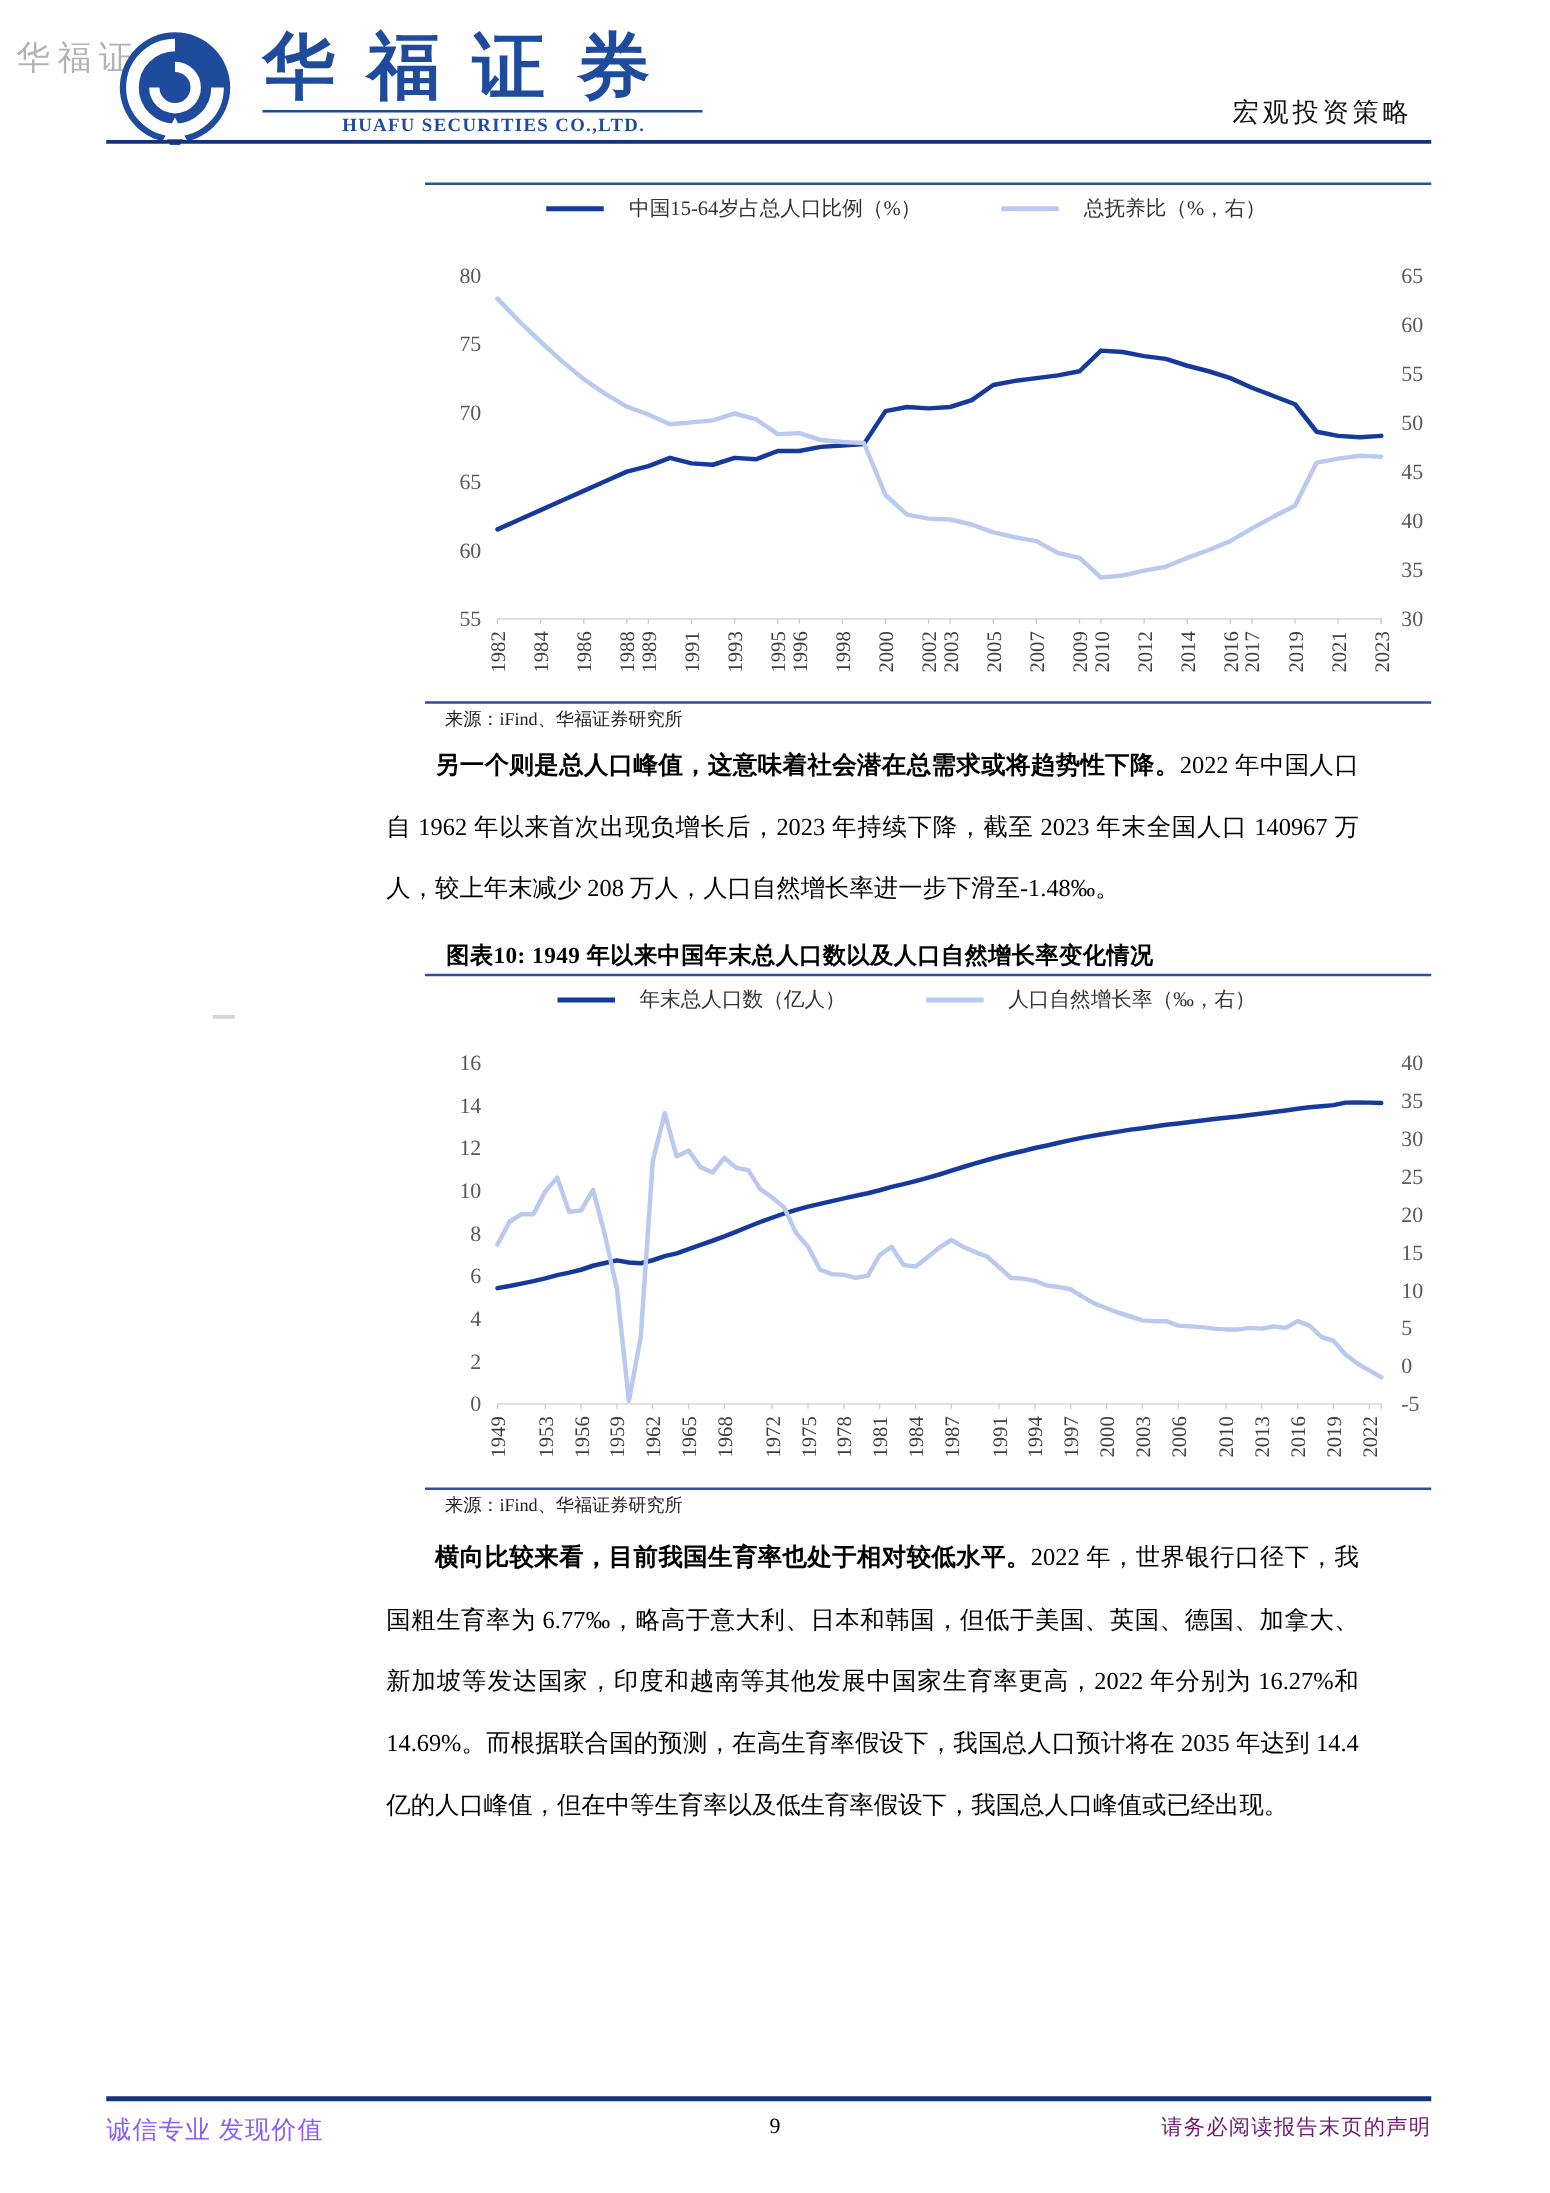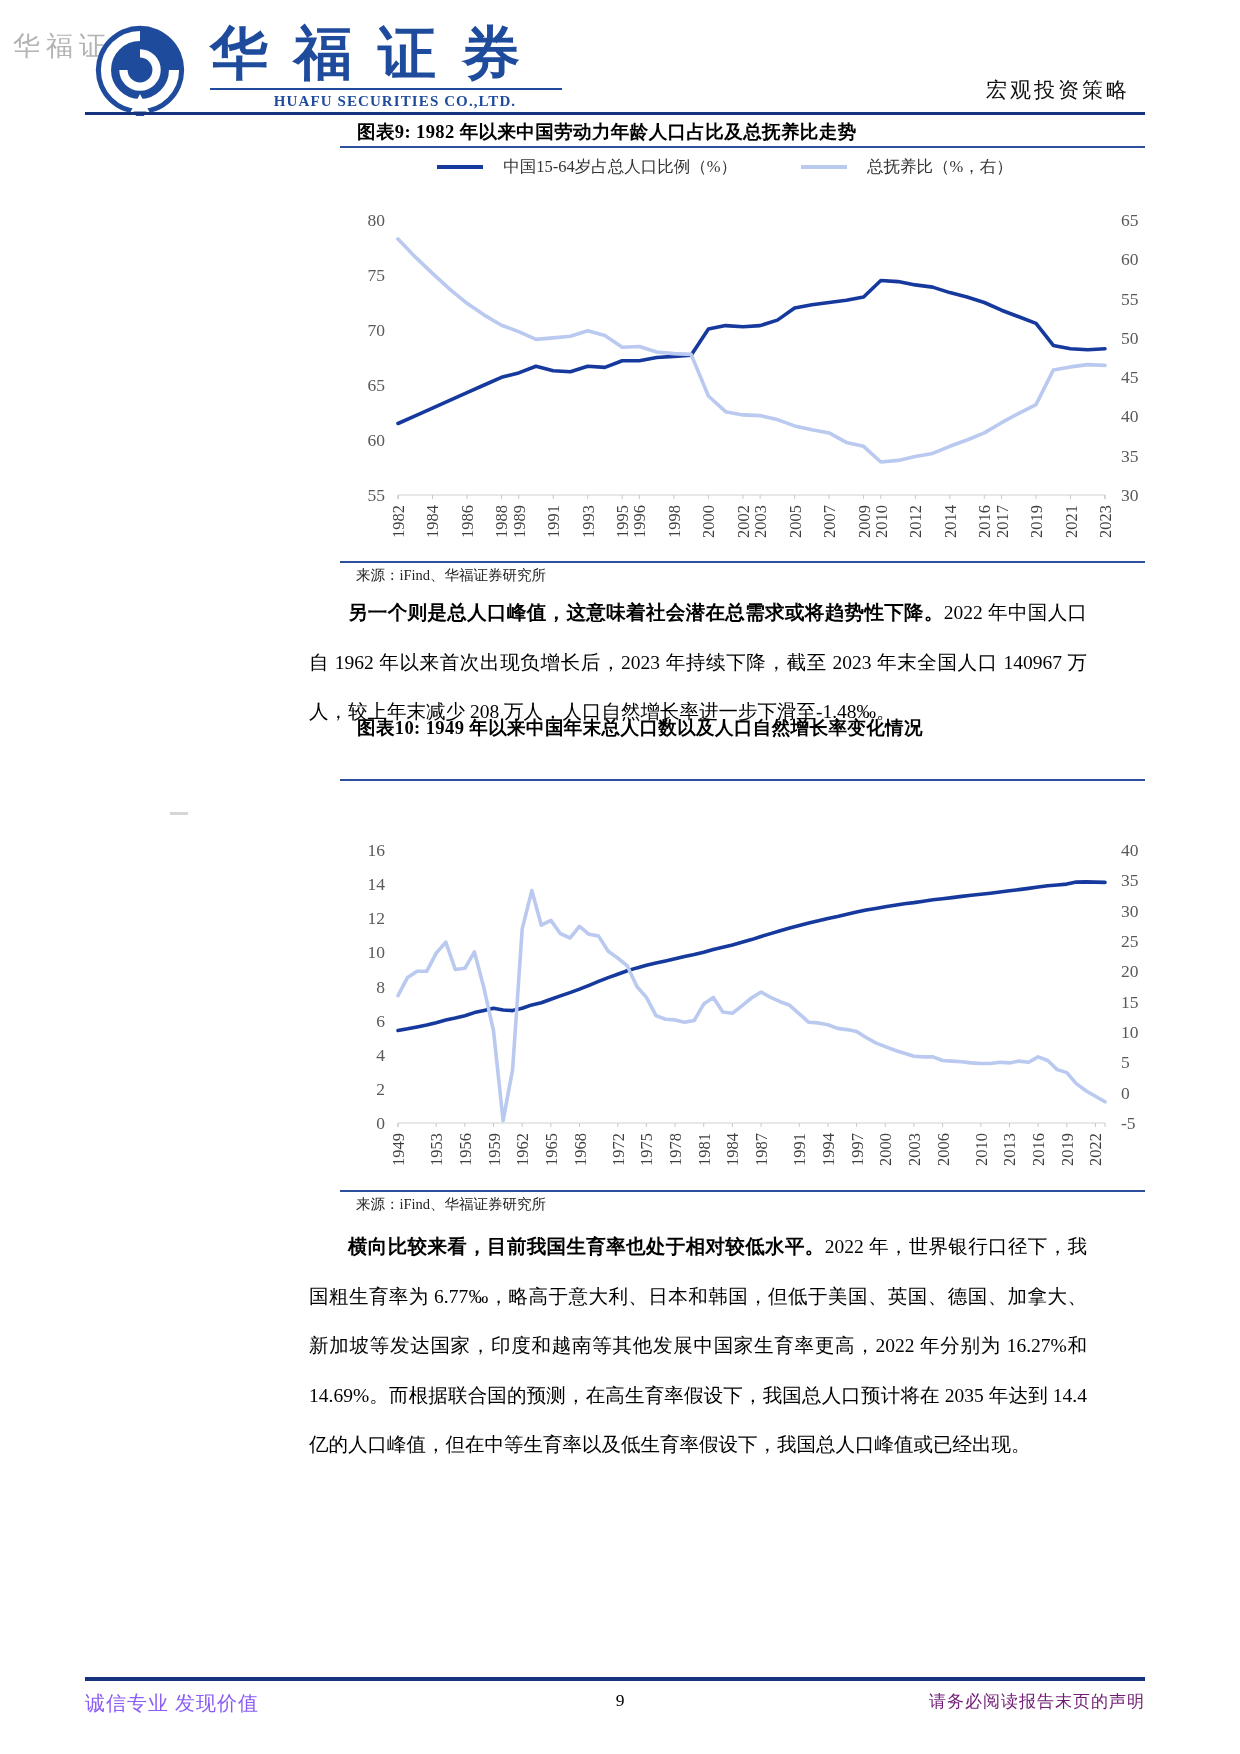--- a/index.html
+++ b/index.html
@@ -52,21 +52,20 @@
 
   <div class="abs logo-text">
     <div class="logo-cn">华福证券</div>
     <div class="logo-line"></div>
     <div class="logo-en">HUAFU SECURITIES CO.,LTD.</div>
   </div>
 
   <div class="abs section-label">宏观投资策略</div>
   <div class="abs header-rule"></div>
 
-  <div class="abs fig-title" style="left:357px;top:119px;">图表9: 1982 年以来中国劳动力年龄人口占比及总抚养比走势</div>
   <div class="abs thin-rule" style="left:340px;top:146px;width:805px;"></div>
 
   <div class="abs legend-row" style="left:340px;top:156px;width:770px;">
     <div class="legend-item">
       <span class="swatch" style="background:#16399d;"></span>
       <span>中国15-64岁占总人口比例（%）</span>
     </div>
     <div class="legend-item">
       <span class="swatch" style="background:#bac9ef;"></span>
       <span>总抚养比（%，右）</span>
@@ -143,24 +142,34 @@
       <polyline points="58.0,50.9 75.2,68.9 92.5,85.4 109.7,101.1 127.0,115.3 144.2,127.1 161.5,137.3 178.7,143.6 196.0,151.4 213.2,149.9 230.4,148.3 247.7,142.8 264.9,147.5 282.2,159.3 299.4,158.5 316.7,164.0 333.9,165.6 351.1,166.4 368.4,208.0 385.6,223.7 402.9,226.9 420.1,227.6 437.4,231.6 454.6,237.9 471.9,241.8 489.1,244.9 506.3,254.4 523.6,258.3 540.8,274.0 558.1,272.4 575.3,268.5 592.6,265.4 609.8,258.3 627.0,252.0 644.3,244.9 661.5,234.7 678.8,225.3 696.0,216.6 713.3,182.1 730.5,178.9 747.8,176.6 765.0,177.4" fill="none" stroke="#bac9ef" stroke-width="3.6" stroke-linejoin="round" stroke-linecap="round"></polyline>
     </svg>
 
   <div class="abs thin-rule" style="left:340px;top:561px;width:805px;"></div>
   <div class="abs source" style="left:356px;top:566px;">来源：iFind、华福证券研究所</div>
 
   <p class="abs para" style="left:309px;top:588px;width:778px;">
     <b>另一个则是总人口峰值，这意味着社会潜在总需求或将趋势性下降。</b><span>2022 年中国人口自 1962 年以来首次出现负增长后，2023 年持续下降，截至 2023 年末全国人口 140967 万人，较上年末减少 208 万人，人口自然增长率进一步下滑至-1.48‰。</span>
   </p>
 
-  <div class="abs fig-title" style="left:357px;top:715px;text-align:center;">图表10: 1949 年以来中国年末总人口数以及人口自然增长率变化情况</div>
+  <div class="abs fig-title" style="left:357px;top:751px;text-align:center;">图表10: 1949 年以来中国年末总人口数以及人口自然增长率变化情况</div>
   <div class="abs thin-rule" style="left:340px;top:779px;width:805px;"></div>
   <div class="abs stray-dash"></div>
 
+  <div class="abs legend-row" style="left:340px;top:789px;width:770px;">
+    <div class="legend-item">
+      <span class="swatch" style="background:#16399d;"></span>
+      <span>年末总人口数（亿人）</span>
+    </div>
+    <div class="legend-item">
+      <span class="swatch" style="background:#bac9ef;"></span>
+      <span>人口自然增长率（‰，右）</span>
+    </div>
+  </div>
 
   <svg id="chart10" class="abs" style="left:340px;top:826px;" width="810" height="372">
       <line x1="58" y1="297" x2="765" y2="297" stroke="#d0d0d0" stroke-width="1"></line>
       <line x1="58" y1="297" x2="58" y2="301" stroke="#c9c9c9" stroke-width="1"></line>
       <line x1="96.21621621621622" y1="297" x2="96.21621621621622" y2="301" stroke="#c9c9c9" stroke-width="1"></line>
       <line x1="124.87837837837839" y1="297" x2="124.87837837837839" y2="301" stroke="#c9c9c9" stroke-width="1"></line>
       <line x1="153.54054054054055" y1="297" x2="153.54054054054055" y2="301" stroke="#c9c9c9" stroke-width="1"></line>
       <line x1="182.2027027027027" y1="297" x2="182.2027027027027" y2="301" stroke="#c9c9c9" stroke-width="1"></line>
       <line x1="210.86486486486487" y1="297" x2="210.86486486486487" y2="301" stroke="#c9c9c9" stroke-width="1"></line>
       <line x1="239.52702702702703" y1="297" x2="239.52702702702703" y2="301" stroke="#c9c9c9" stroke-width="1"></line>

